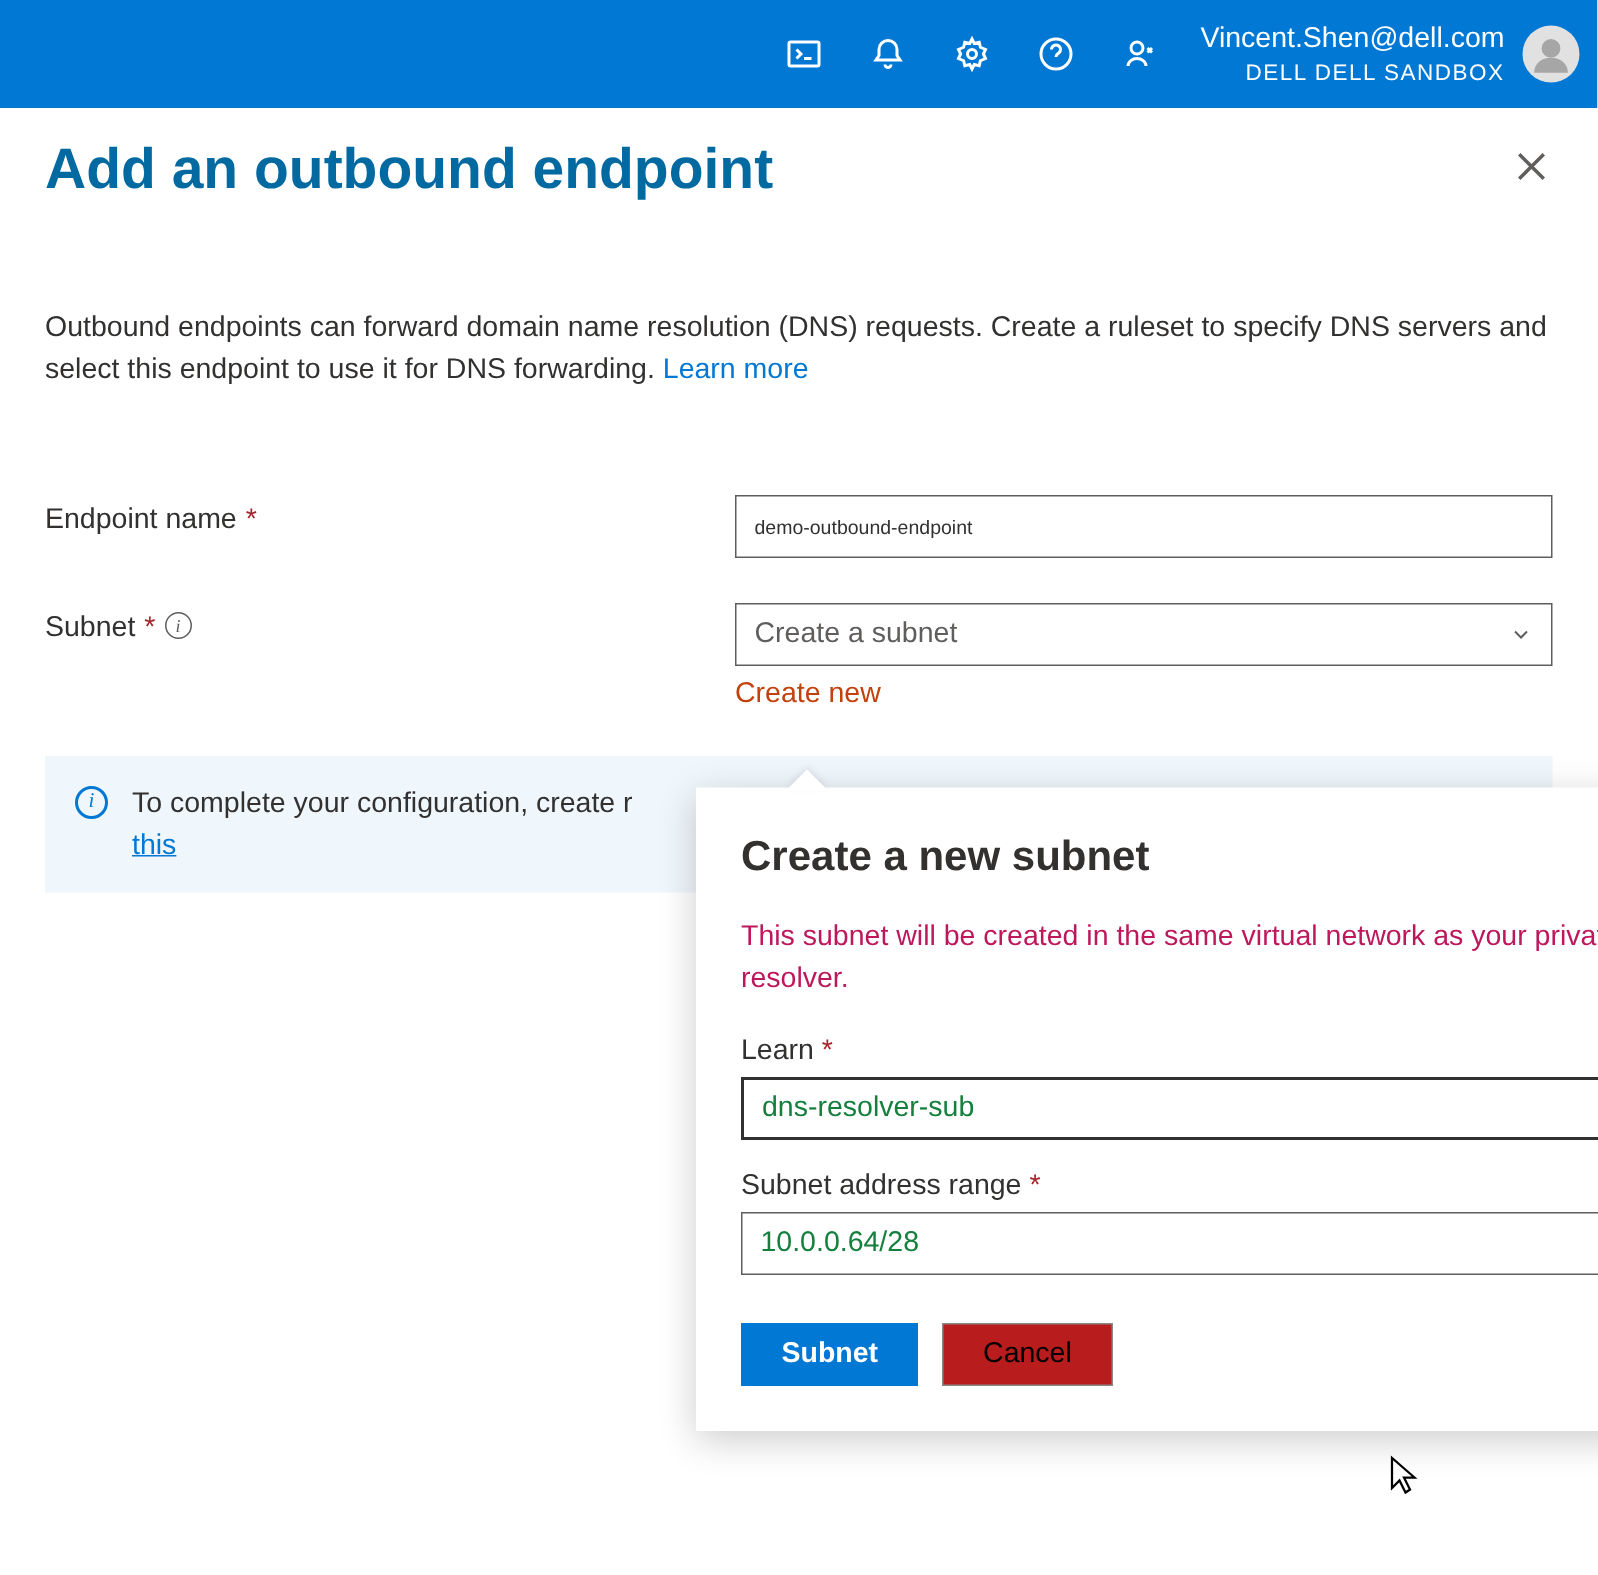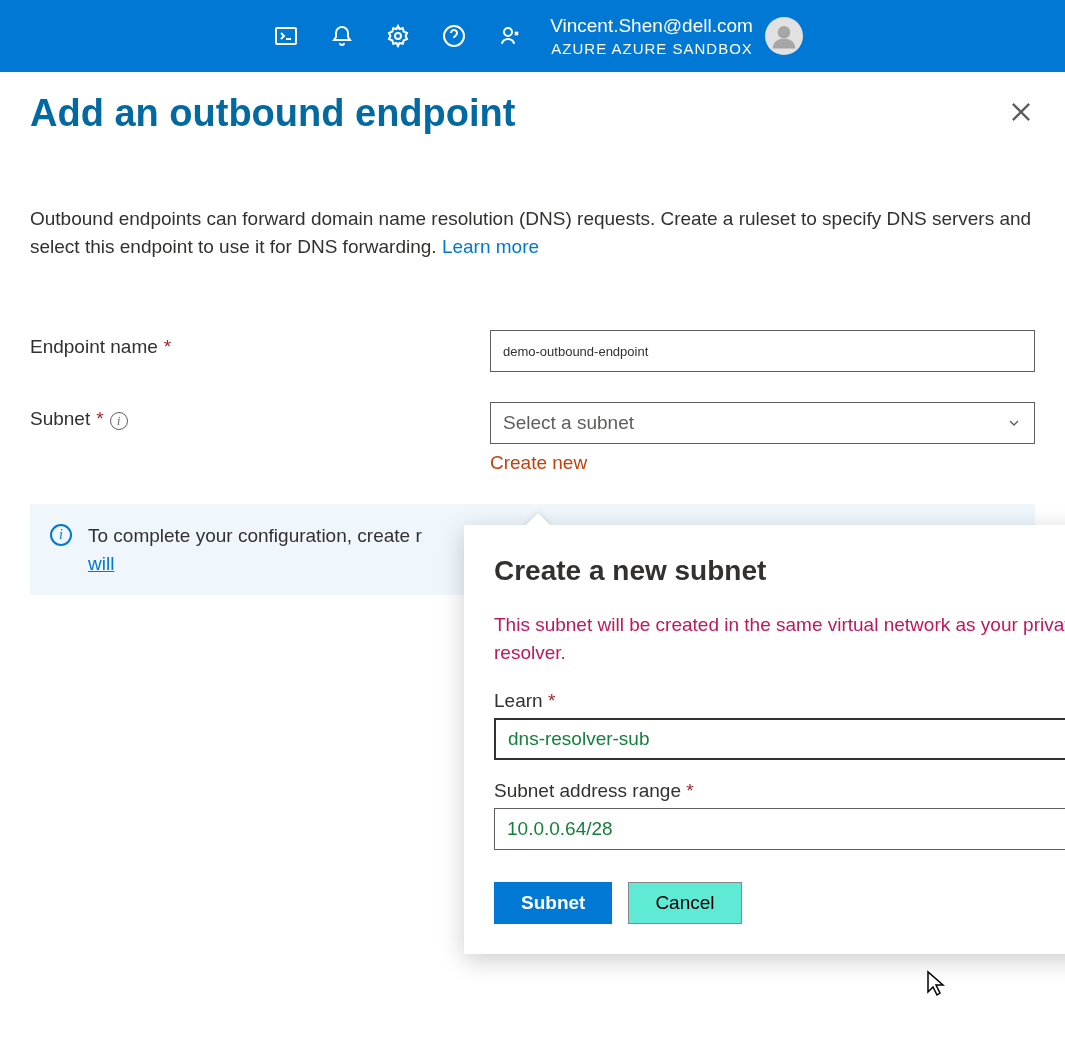--- a/index.html
+++ b/index.html
@@ -9,21 +9,21 @@
       width: 1065px;
       height: 1050px;
       overflow: hidden;
     }
     
     .top-header {
       background: #0078d4;
       height: 72px;
       display: flex;
       align-items: center;
-      justify-content: center;
+      justify-content: flex-end;
       padding: 0 12px;
       color: #ffffff;
     }
     .header-icons {
       display: flex;
       align-items: center;
       gap: 8px;
       margin-right: 16px;
     }
     .header-icon {
@@ -110,21 +110,21 @@
     .form-row {
       display: flex;
       align-items: flex-start;
       margin-bottom: 30px;
     }
     .form-label {
       width: 460px;
       font-size: 19px;
       color: #323130;
       display: flex;
-      align-items: flex-end;
+      align-items: flex-start;
       gap: 6px;
       padding-top: 6px;
     }
     .required {
       color: #a4262c;
     }
     .info-circle {
       display: inline-flex;
       width: 18px;
       height: 18px;
@@ -264,21 +264,21 @@
       display: flex;
       gap: 16px;
       margin-top: 12px;
     }
     .btn {
       height: 42px;
       padding: 0 26px;
       font-size: 19px;
       font-family: inherit;
       border: 1px solid #8a8886;
-      background: #5eead4;
+      background: #b91c1c;
       cursor: pointer;
     }
     .btn-primary {
       background: #0078d4;
       color: #ffffff;
       border-color: #0078d4;
       font-weight: 600;
     }
     
     .cursor {
@@ -321,21 +321,21 @@
     <div class="header-icon">
       <svg viewBox="0 0 24 24" stroke-width="2">
           <circle cx="10" cy="8" r="4"></circle>
           <path d="M4 20c0-3 3-5 6-5s6 2 6 5M17 8l3 3M20 8l-3 3"></path>
         </svg>
     </div>
   </div>
   <div class="user-info">
     <div class="user-text">
       <div class="user-email">Vincent.Shen@dell.com</div>
-      <div class="user-tenant">AZURE AZURE SANDBOX</div>
+      <div class="user-tenant">DELL DELL SANDBOX</div>
     </div>
     <div class="avatar">
       <svg viewBox="0 0 24 24">
           <circle cx="12" cy="9" r="5"></circle>
           <path d="M3 22c0-5 4-8 9-8s9 3 9 8z"></path>
         </svg>
     </div>
   </div>
 </div>
 
@@ -363,35 +363,35 @@
     </div>
   </div>
   <div class="form-row">
     <div class="form-label">
       <span>Subnet</span>
       <span class="required">*</span>
       <span class="info-circle">i</span>
     </div>
     <div class="form-control-wrap">
       <div class="dropdown">
-        <span>Select a subnet</span>
+        <span>Create a subnet</span>
         <svg viewBox="0 0 24 24" stroke-width="2" fill="none">
             <path d="M6 9l6 6 6-6"></path>
           </svg>
       </div>
       <a class="create-new-link">Create new</a>
     </div>
   </div>
 </div>
 
 <div class="info-banner">
   <div class="icon">i</div>
   <div>
     <span>To complete your configuration, create r</span><br>
-    <a>will</a>
+    <a>this</a>
   </div>
 </div>
 
 <div class="popover">
   <div class="popover-title">Create a new subnet</div>
   <div class="popover-desc">This subnet will be created in the same virtual network as your private resolver.</div>
 
   <div class="field-label">
     <span>Learn</span>
     <span class="required">*</span>

